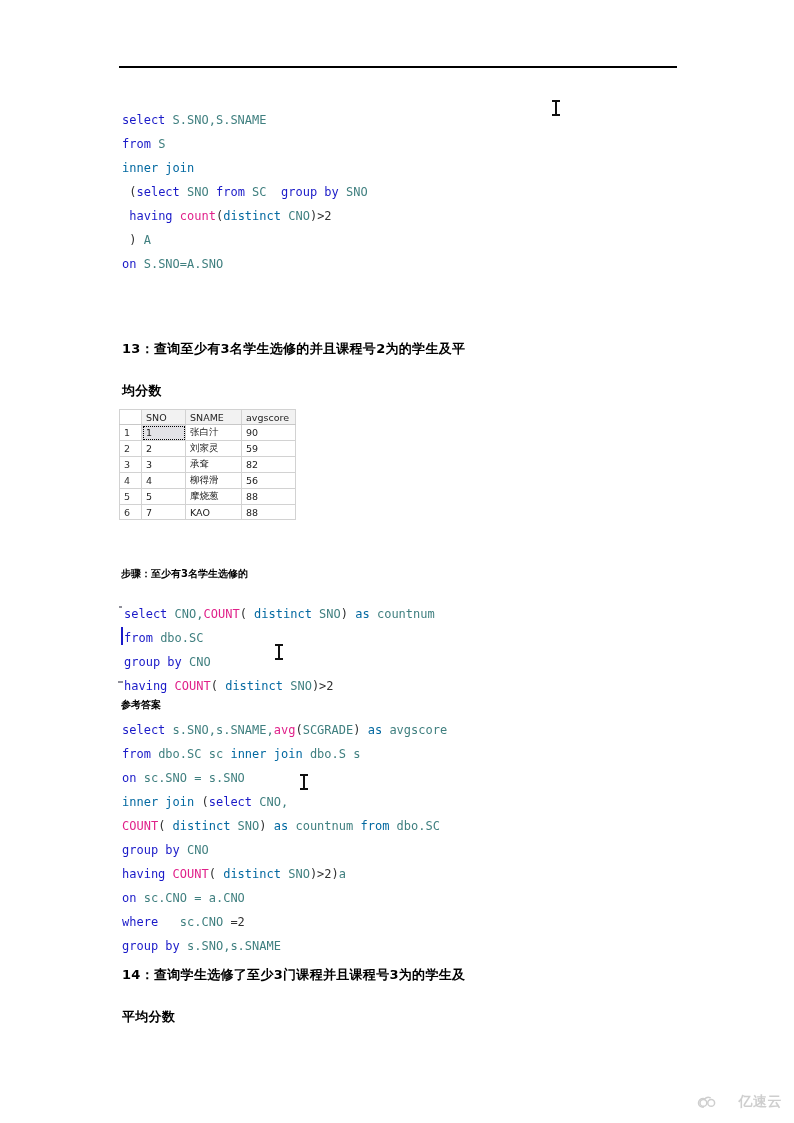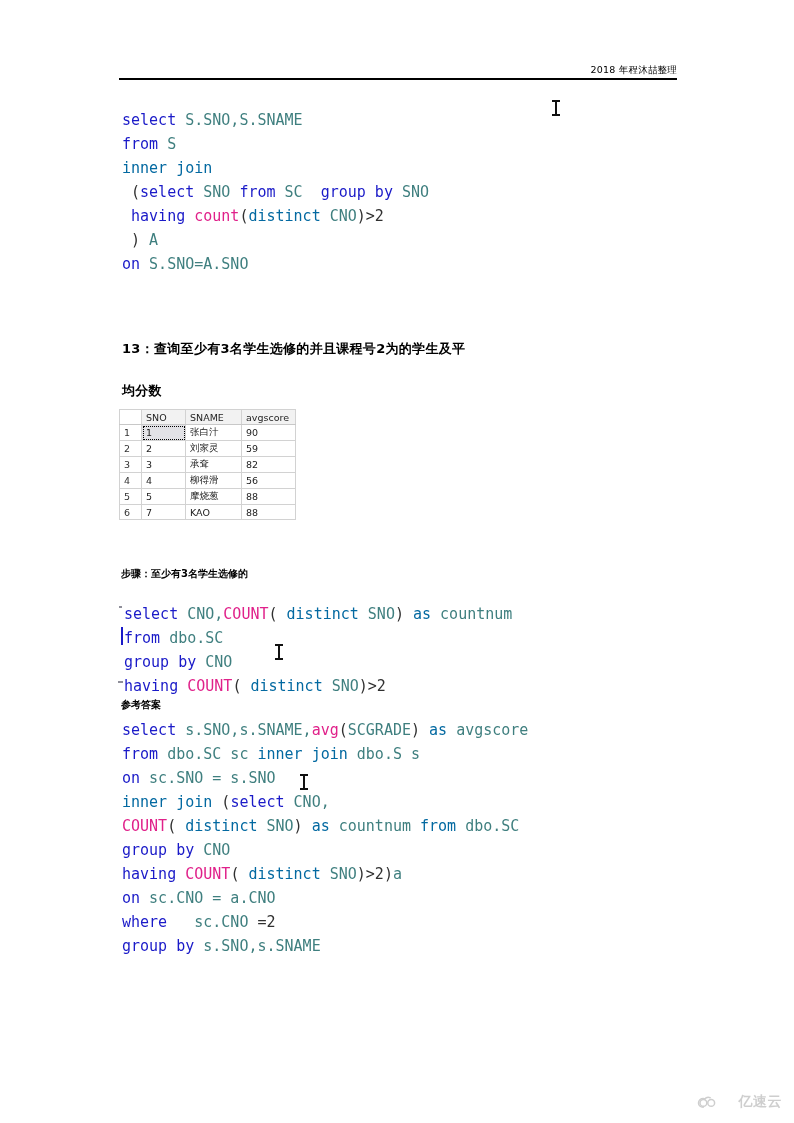--- a/index.html
+++ b/index.html
@@ -40,21 +40,21 @@
   .header-rule {
     margin-top: 2px;
     border-bottom: 2px solid #000000;
     width: 100%;
   }
 
   
   .code {
     position: absolute;
     font-family: "DejaVu Sans Mono", "Liberation Mono", monospace;
-    font-size: 15px;
+    font-size: 12px;
     line-height: 24px;
     white-space: pre;
     color: #3F7F7F;
   }
   .code .ln { display: block; height: 24px; }
 
   
   .kw   { color: #1A1AC8; }          
   .id   { color: #3F7F7F; }          
   .fn   { color: #E0218A; }          
@@ -167,21 +167,20 @@
     color: #8c8c8c;
     letter-spacing: 0.5px;
   }
 </style>
 </head>
 <body>
 
 <div class="page">
 
   <div class="header-area">
-    <div class="header-text">2018 年程沐喆整理</div>
     <div class="header-rule"></div>
   </div>
 
   <div class="code" id="code1" style="left:122px; top:108px;"><span class="ln"><span class="kw">select</span><span class="pun"> </span><span class="id">S.SNO,S.SNAME</span></span><span class="ln"><span class="kw">from</span><span class="pun"> </span><span class="id">S</span></span><span class="ln"><span class="gray">inner join</span></span><span class="ln"><span class="pun"> (</span><span class="kw">select</span><span class="pun"> </span><span class="id">SNO</span><span class="pun"> </span><span class="kw">from</span><span class="pun"> </span><span class="id">SC</span><span class="pun">  </span><span class="kw">group by</span><span class="pun"> </span><span class="id">SNO</span></span><span class="ln"><span class="pun"> </span><span class="kw">having</span><span class="pun"> </span><span class="fn">count</span><span class="pun">(</span><span class="gray">distinct</span><span class="pun"> </span><span class="id">CNO</span><span class="pun">)&gt;2</span></span><span class="ln"><span class="pun"> ) </span><span class="id">A</span></span><span class="ln"><span class="kw">on</span><span class="pun"> </span><span class="id">S.SNO=A.SNO</span></span></div>
   <div class="caret-ibeam" style="left:555px; top:101px;"></div>
 
   <div class="h-sec" style="left:122px; top:328px; width:560px;">
     <span class="l1">13：查询至少有3名学生选修的并且课程号2为的学生及平</span>
     <span class="l2">均分数</span>
   </div>
@@ -241,20 +240,24 @@
   <div class="margin-tick" style="left:119px; top:606px; width:3px; height:2px;"></div>
   <div class="caret-bar" style="left:121px; top:627px; height:18px;"></div>
   <div class="margin-tick" style="left:118px; top:681px; width:5px; height:2px;"></div>
   <div class="caret-ibeam" style="left:278px; top:645px;"></div>
 
   <div class="h-small" style="left:121px; top:697px;">参考答案</div>
 
   <div class="code" id="code3" style="left:122px; top:718px;"><span class="ln"><span class="kw">select</span><span class="pun"> </span><span class="id">s.SNO,s.SNAME,</span><span class="fn">avg</span><span class="pun">(</span><span class="id">SCGRADE</span><span class="pun">) </span><span class="gray">as</span><span class="pun"> </span><span class="id">avgscore</span></span><span class="ln"><span class="kw">from</span><span class="pun"> </span><span class="id">dbo.SC sc</span><span class="pun"> </span><span class="gray">inner join</span><span class="pun"> </span><span class="id">dbo.S s</span></span><span class="ln"><span class="kw">on</span><span class="pun"> </span><span class="id">sc.SNO = s.SNO</span></span><span class="ln"><span class="gray">inner join</span><span class="pun"> (</span><span class="kw">select</span><span class="pun"> </span><span class="id">CNO,</span></span><span class="ln"><span class="fn">COUNT</span><span class="pun">( </span><span class="gray">distinct</span><span class="pun"> </span><span class="id">SNO</span><span class="pun">) </span><span class="gray">as</span><span class="pun"> </span><span class="id">countnum</span><span class="pun"> </span><span class="gray">from</span><span class="pun"> </span><span class="id">dbo.SC</span></span><span class="ln"><span class="kw">group by</span><span class="pun"> </span><span class="id">CNO</span></span><span class="ln"><span class="kw">having</span><span class="pun"> </span><span class="fn">COUNT</span><span class="pun">( </span><span class="gray">distinct</span><span class="pun"> </span><span class="id">SNO</span><span class="pun">)&gt;2)</span><span class="id">a</span></span><span class="ln"><span class="kw">on</span><span class="pun"> </span><span class="id">sc.CNO = a.CNO</span></span><span class="ln"><span class="kw">where</span><span class="pun">   </span><span class="id">sc.CNO</span><span class="pun"> =2</span></span><span class="ln"><span class="kw">group by</span><span class="pun"> </span><span class="id">s.SNO,s.SNAME</span></span></div>
   <div class="caret-ibeam" style="left:303px; top:775px;"></div>
 
+  <div class="h-sec" style="left:122px; top:954px; width:560px;">
+    <span class="l1">14：查询学生选修了至少3门课程并且课程号3为的学生及</span>
+    <span class="l2">平均分数</span>
+  </div>
 
   <div class="watermark">
     <svg width="22" height="14" viewBox="0 0 22 14">
       <path d="M6.2 12.2c-2.6 0-4.7-1.9-4.7-4.3S3.6 3.6 6.2 3.6c0.6 0 1.2 0.1 1.7 0.3" fill="none" stroke="#8c8c8c" stroke-width="1.5" stroke-linecap="round"></path>
       <circle cx="6.4" cy="7.9" r="3.4" fill="none" stroke="#8c8c8c" stroke-width="1.5"></circle>
       <circle cx="14.2" cy="7.9" r="3.4" fill="none" stroke="#8c8c8c" stroke-width="1.5"></circle>
       <path d="M7.6 4.1c1.4-1.6 3.6-2.2 5.6-1.4" fill="none" stroke="#8c8c8c" stroke-width="1.5" stroke-linecap="round"></path>
     </svg>
     <span class="wm-text">亿速云</span>
   </div>

